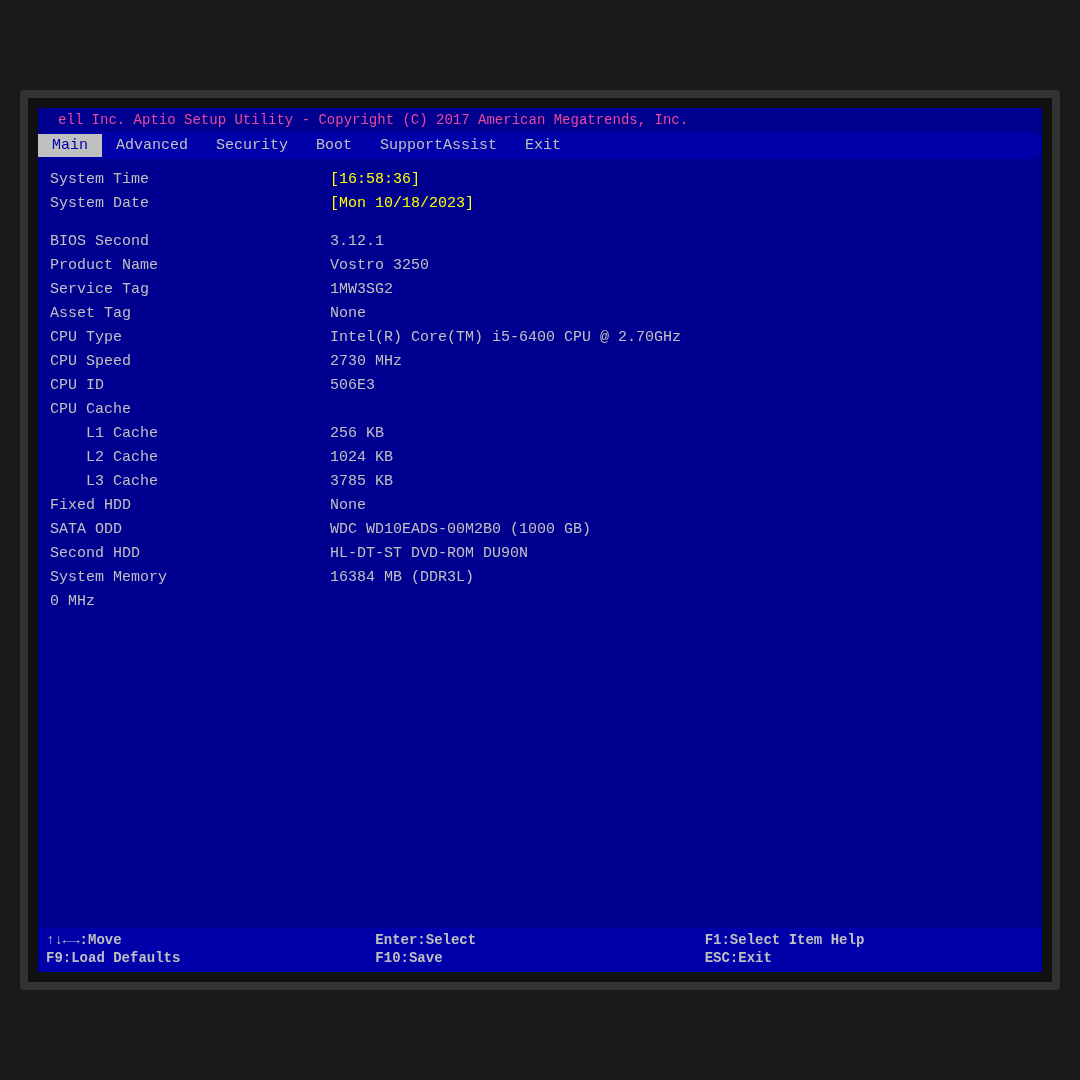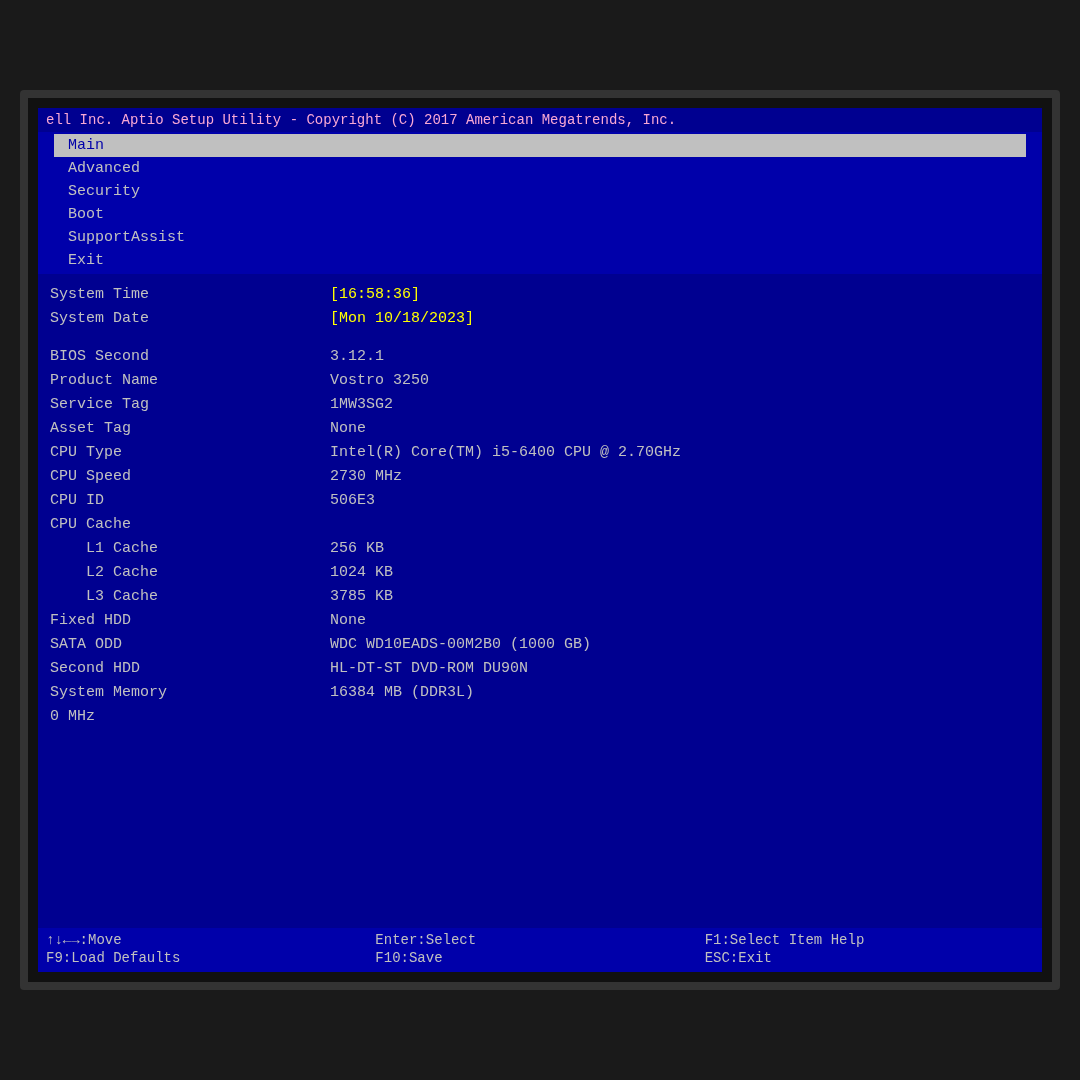--- a/index.html
+++ b/index.html
@@ -28,30 +28,30 @@
       background: #000090;
       color: #c0c0c0;
       font-size: 15px;
       font-family: 'Courier New', Courier, monospace;
       display: flex;
       flex-direction: column;
       overflow: hidden;
     }
     .title-bar {
       background: #000090;
-      color: #f9a8d4;
-      padding: 4px 8px;
+      color: #ec4899;
+      padding: 4px 20px;
       font-size: 14px;
       white-space: nowrap;
     }
     .menu-bar {
       background: #0000aa;
       display: flex;
-      flex-direction: column;
-      padding: 2px 16px;
+      padding: 2px 0;
+      border-radius: 12px;
     }
     .menu-item {
       padding: 3px 14px;
       color: #c0c0c0;
       font-size: 15px;
       cursor: pointer;
     }
     .menu-item.active {
       background: #c0c0c0;
       color: #0000aa;
@@ -90,20 +90,21 @@
       height: 14px;
     }
     .status-bar {
       background: #0000aa;
       color: #c0c0c0;
       display: flex;
       flex-direction: row;
       padding: 4px 8px;
       gap: 0;
       font-size: 14px;
+      font-weight: bold;
     }
     .status-col {
       flex: 1;
     }
     .status-line {
       display: block;
       margin-bottom: 2px;
     }
   </style>
 </head>

